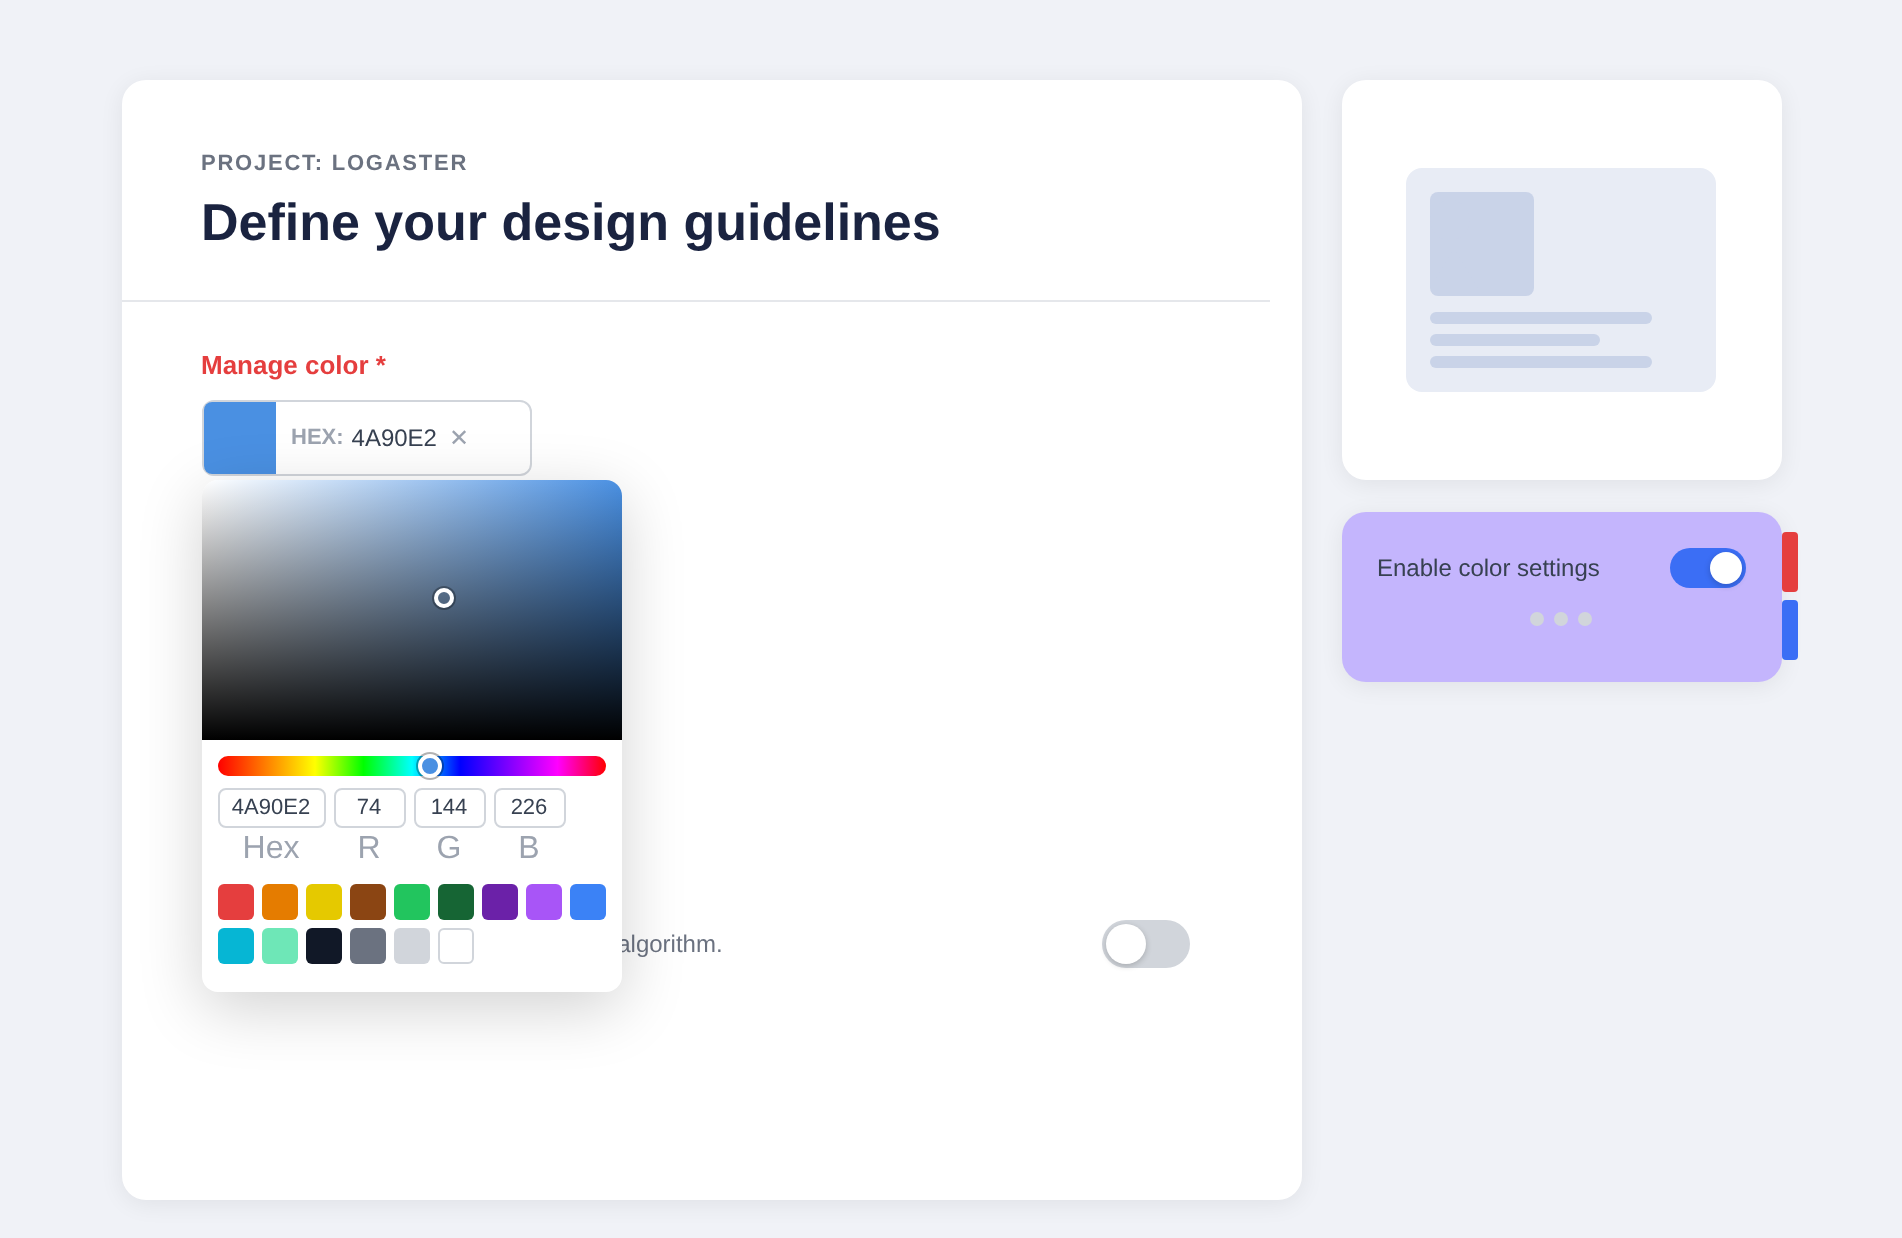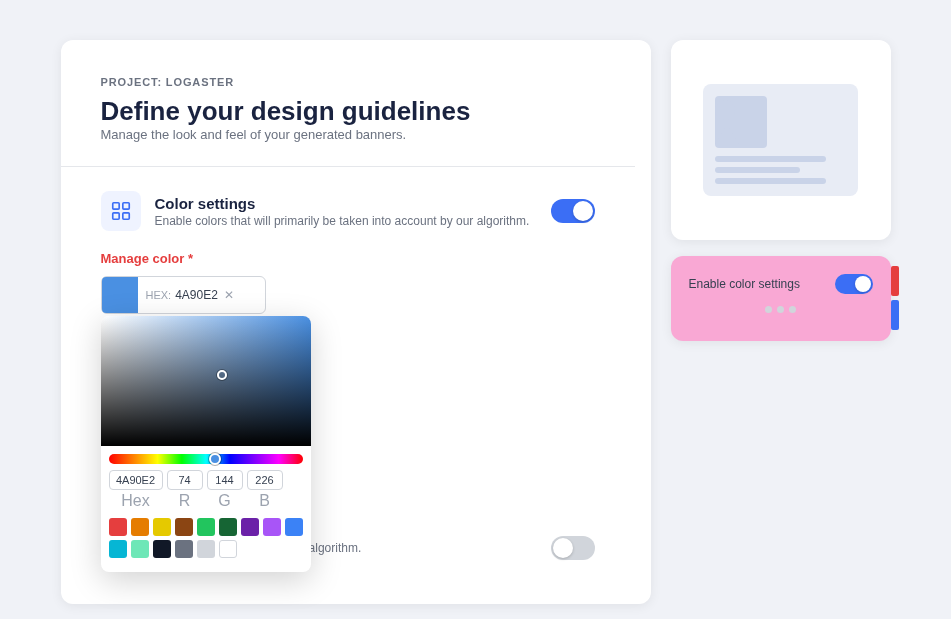--- a/index.html
+++ b/index.html
@@ -36,21 +36,21 @@
       font-weight: 600;
       letter-spacing: 0.08em;
       color: #6b7280;
       text-transform: uppercase;
       margin-bottom: 8px;
     }
     .page-title {
       font-size: 26px;
       font-weight: 700;
       color: #1a2340;
-      margin-bottom: 0;
+      margin-bottom: 23px;
     }
     .page-subtitle {
       font-size: 13px;
       color: #6b7280;
       margin-bottom: 24px;
     }
     
     .divider {
       height: 1px;
       background: #e5e7eb;
@@ -141,21 +141,21 @@
       flex-shrink: 0;
     }
     .hex-input-wrap {
       display: flex;
       align-items: center;
       padding: 0 8px;
       font-size: 12px;
       color: #374151;
       gap: 4px;
     }
-    .hex-label { color: #9ca3af; font-size: 11px; font-weight: 400; }
+    .hex-label { color: #9ca3af; font-size: 11px; font-weight: 700; }
     .hex-value { color: #374151; font-weight: 500; }
     .hex-x {
       color: #9ca3af;
       cursor: pointer;
       font-size: 12px;
       margin-left: 2px;
     }
     
     .color-picker-popup {
       position: absolute;
@@ -318,21 +318,21 @@
     .banner-line {
       height: 6px;
       background: #c9d3e8;
       border-radius: 3px;
     }
     .banner-line.short { width: 65%; }
     .banner-line.medium { width: 85%; }
 
     
     .info-card {
-      background: #f9a8d4;
+      background: #c4b5fd;
       border-radius: 12px;
       padding: 18px;
       box-shadow: 0 2px 12px rgba(0,0,0,0.07);
       position: relative;
       overflow: visible;
     }
     .info-card-header {
       display: flex;
       align-items: center;
       justify-content: space-between;
@@ -393,41 +393,23 @@
     }
   </style>
 </head>
 <body>
 
 <div class="page-wrapper">
 
   <div class="main-card">
     <div class="project-label">PROJECT: LOGASTER</div>
     <div class="page-title">Define your design guidelines</div>
-    <div class="page-subtitle">Manage the look and feel of your generated banners.</div>
     <div class="divider"></div>
 
     
-    <div class="section-row">
-      <div class="section-icon">
-        <svg viewBox="0 0 24 24" fill="none" stroke="#3b6ef5" stroke-width="1.8">
-          <rect x="3" y="3" width="7" height="7" rx="1"></rect>
-          <rect x="14" y="3" width="7" height="7" rx="1"></rect>
-          <rect x="3" y="14" width="7" height="7" rx="1"></rect>
-          <rect x="14" y="14" width="7" height="7" rx="1"></rect>
-        </svg>
-      </div>
-      <div class="section-info">
-        <div class="section-title">Color settings</div>
-        <div class="section-desc">Enable colors that will primarily be taken into account by our algorithm.</div>
-      </div>
-      <div class="toggle on">
-        <div class="toggle-knob"></div>
-      </div>
-    </div>
 
     
     <div class="primary-color-label">
       <span>Manage color</span>
       <span style="color:#e53e3e"> *</span>
     </div>
 
     
     <div style="position:relative; display:inline-block;">
       <div class="color-input-row">

